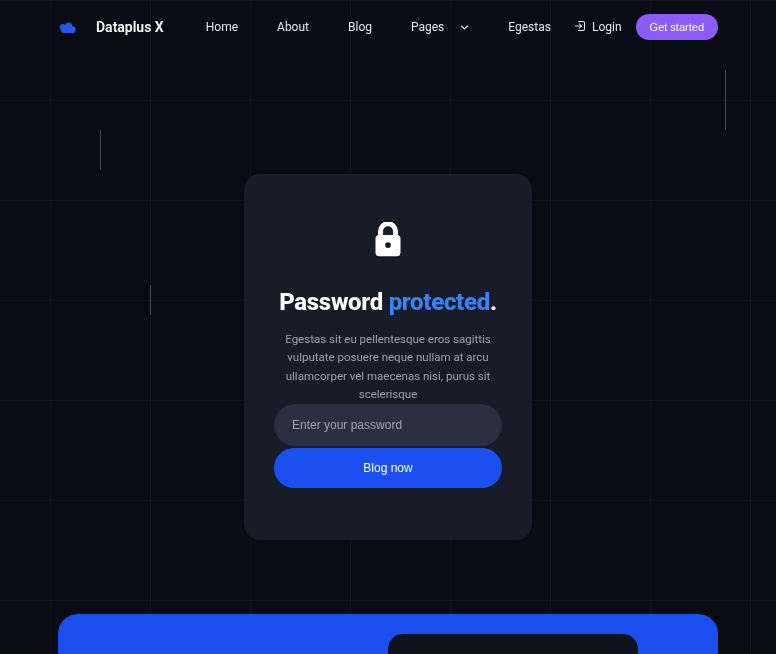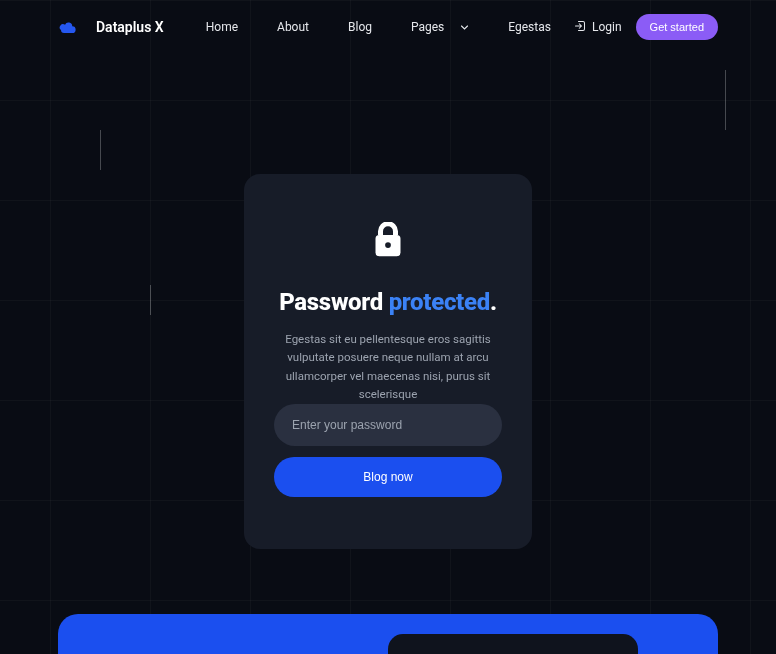--- a/index.html
+++ b/index.html
@@ -136,21 +136,21 @@
       padding: 0 6px;
     }
     .password-input {
       width: 100%;
       background: #2a3040;
       border: none;
       border-radius: 999px;
       padding: 14px 18px;
       color: #d946ef;
       font-size: 12px;
-      margin-bottom: 11px;
+      margin-bottom: 2px;
       outline: none;
     }
     .password-input::placeholder {
       color: #9ca3af;
     }
     .enter-btn {
       width: 100%;
       background: #1b4fef;
       color: #fff;
       border: none;

